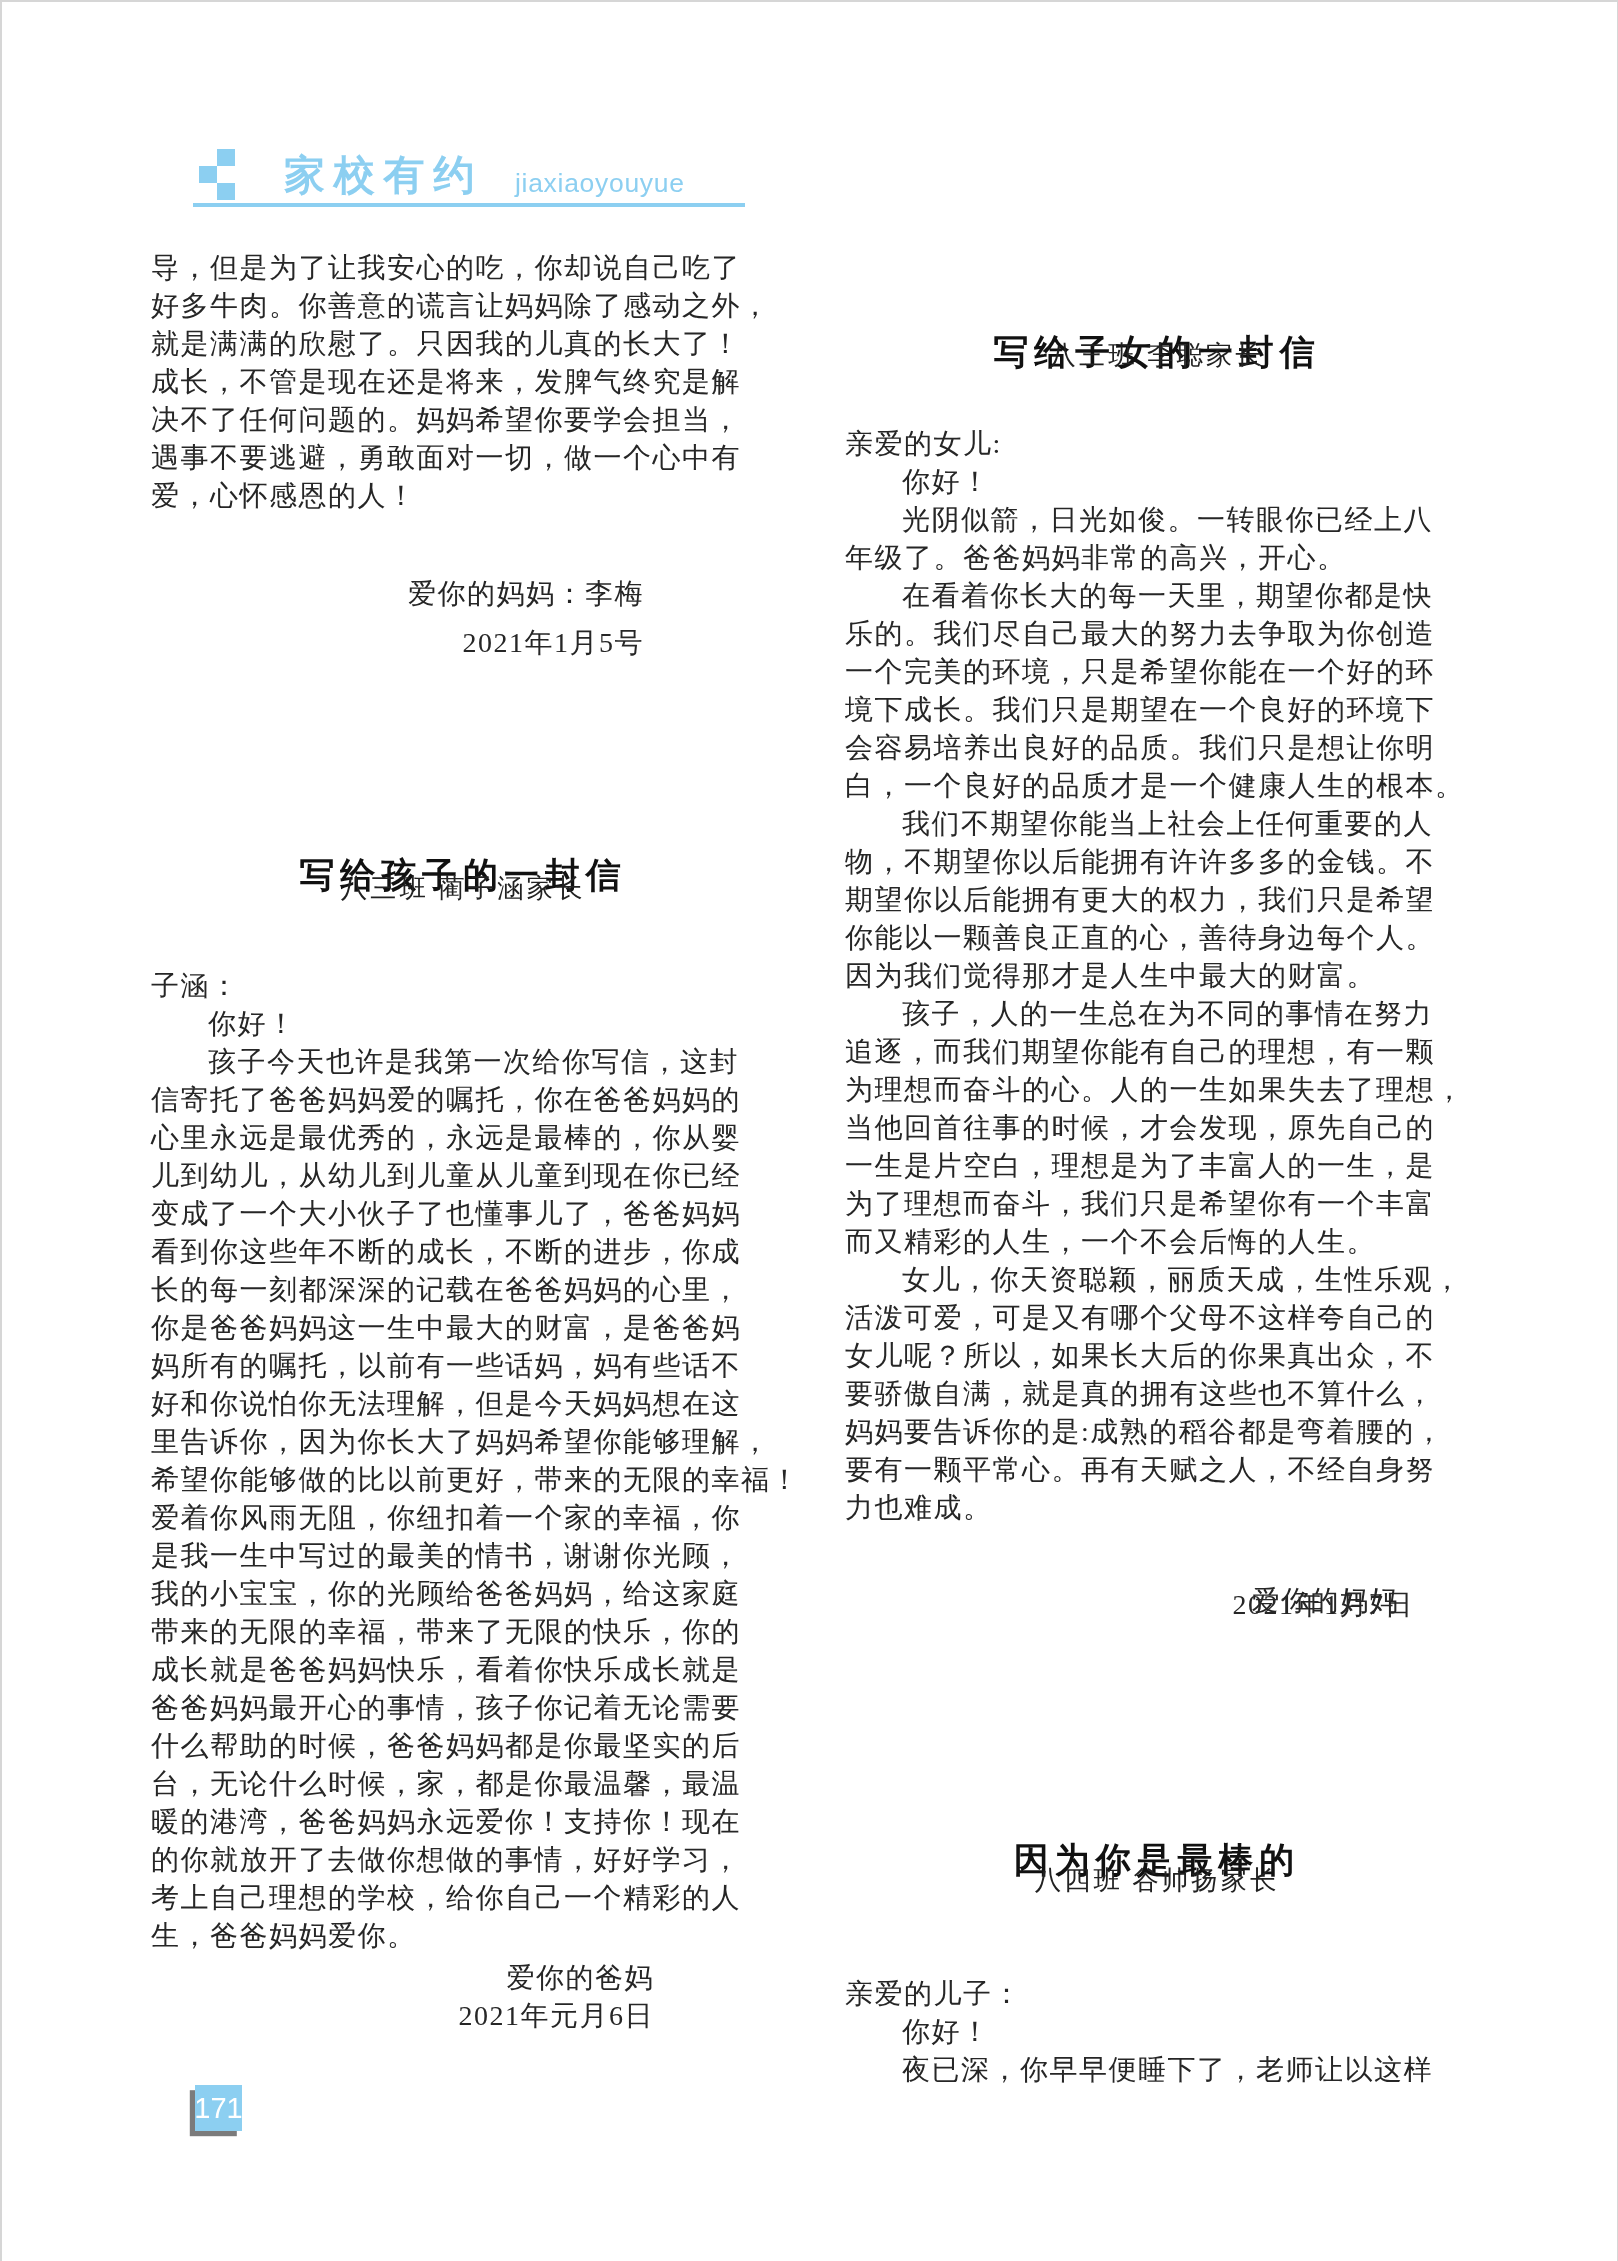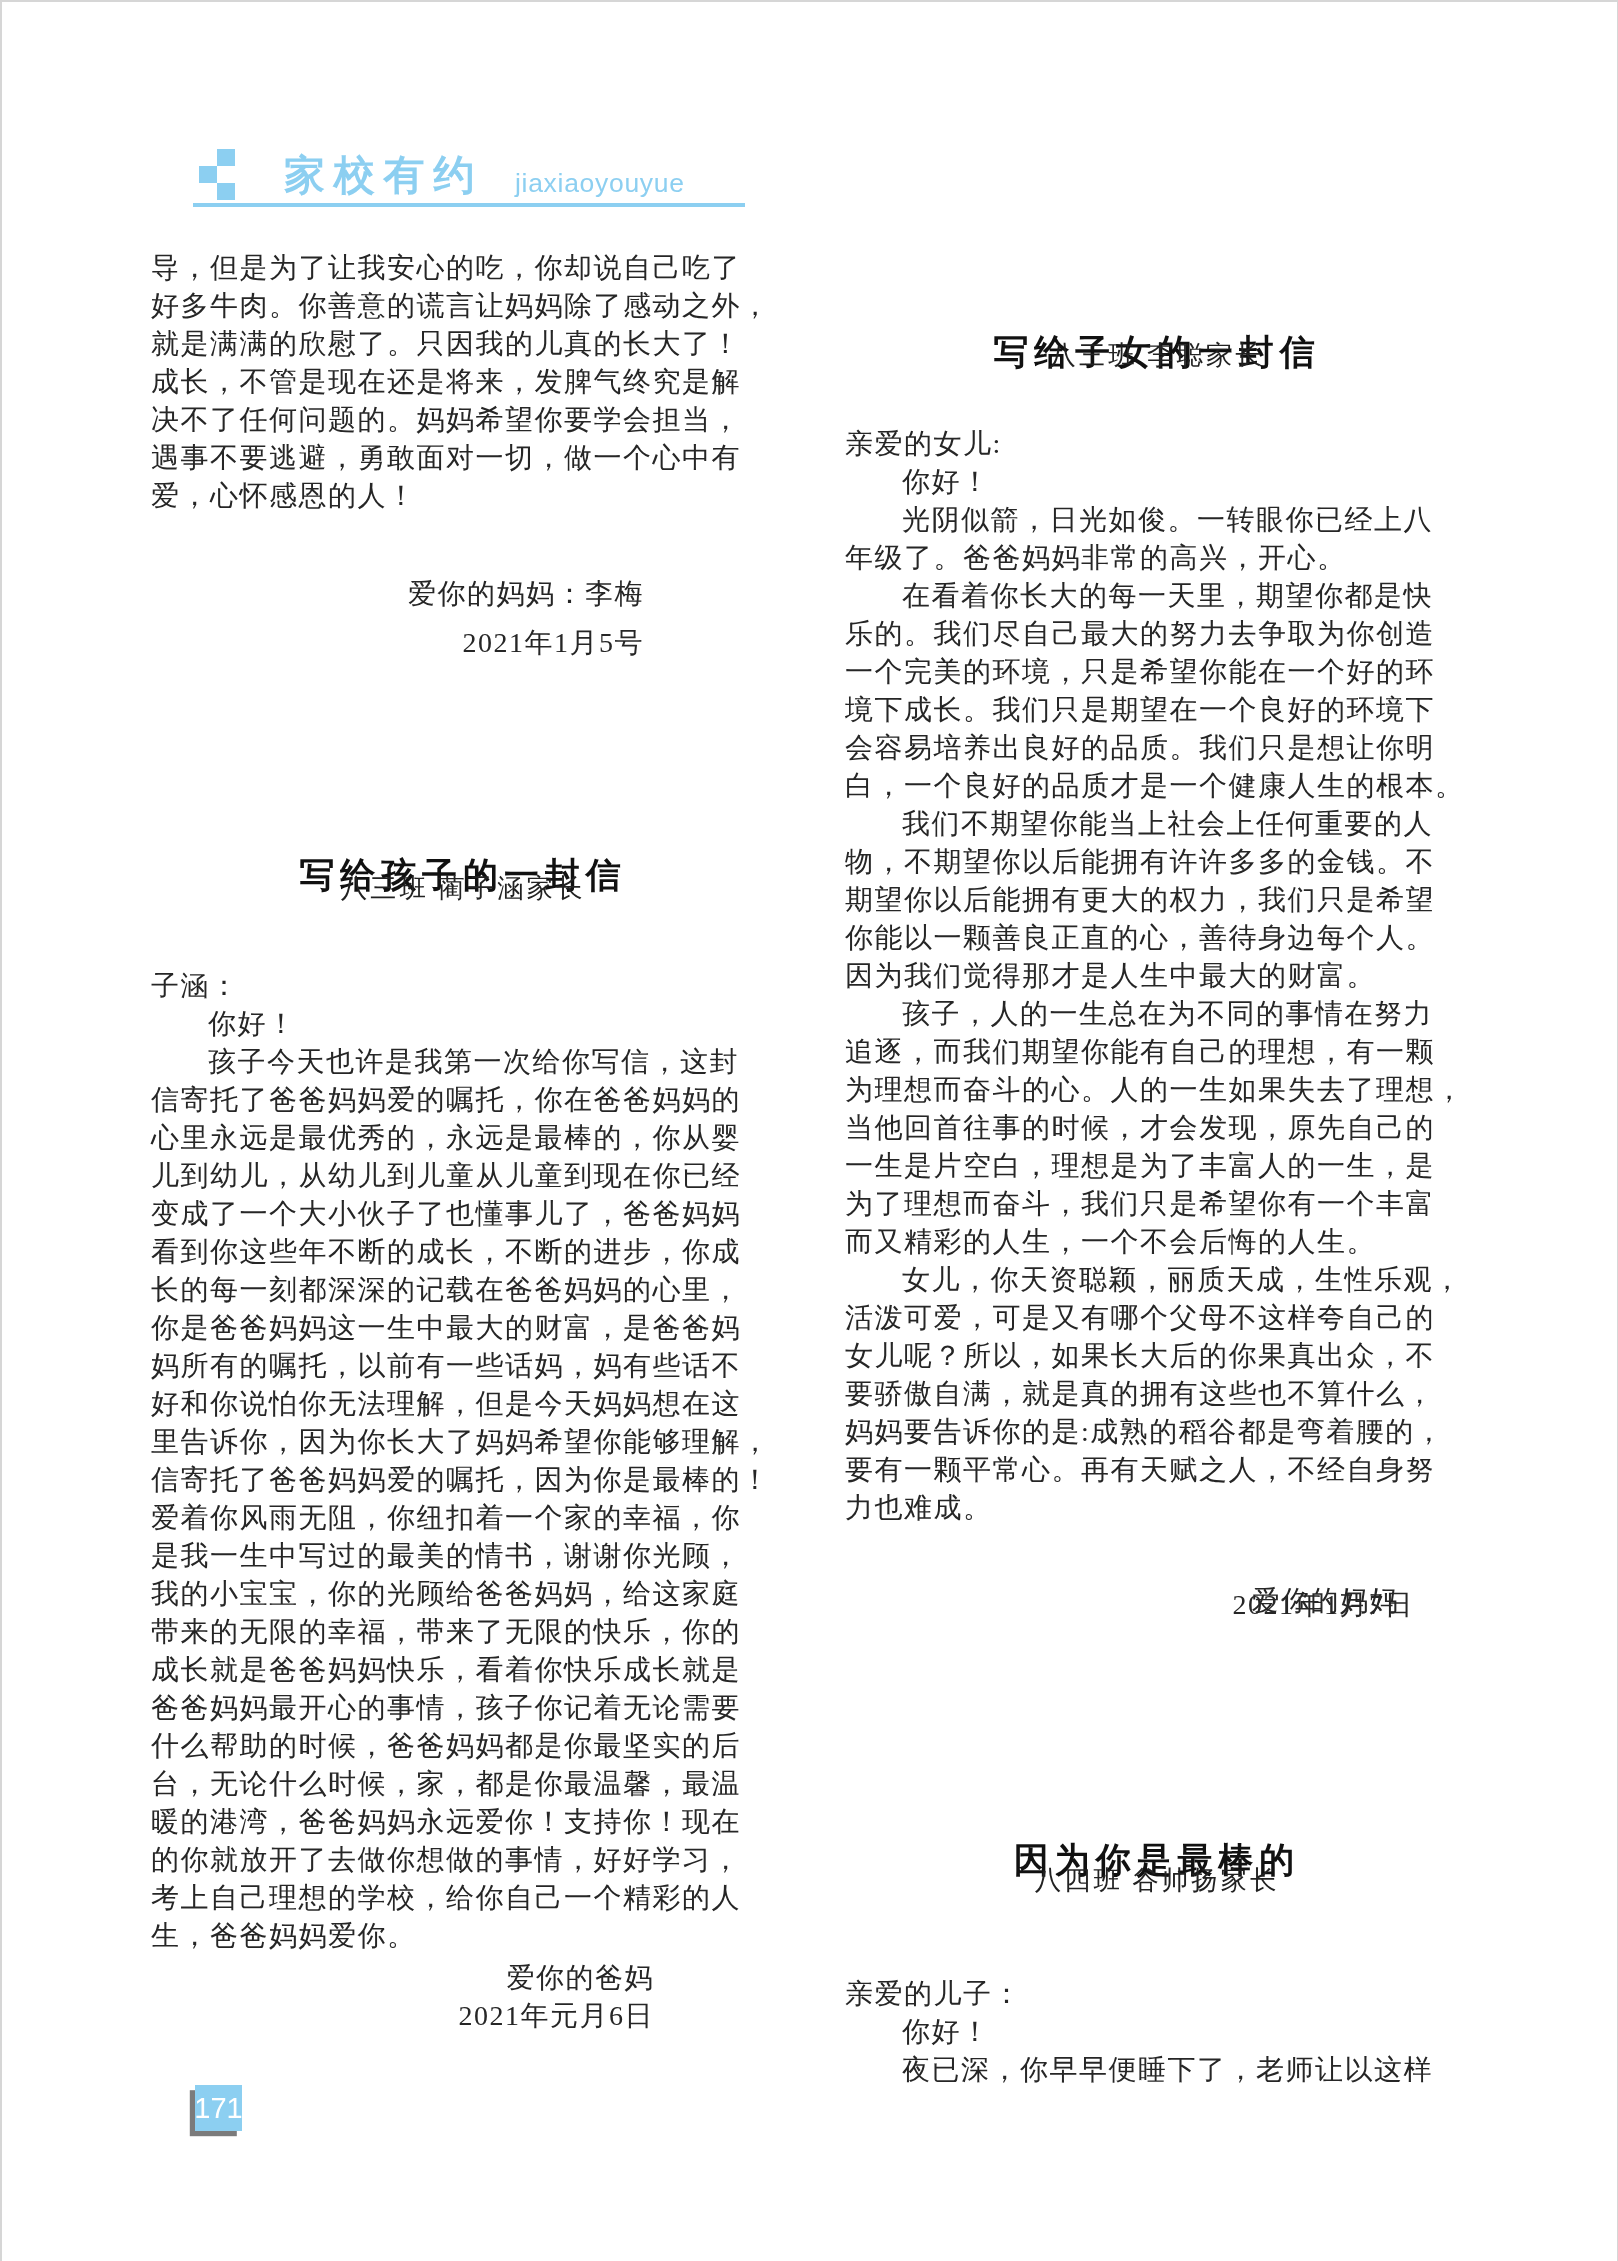--- a/index.html
+++ b/index.html
@@ -116,21 +116,21 @@
         <div class="line">信寄托了爸爸妈妈爱的嘱托，你在爸爸妈妈的</div>
         <div class="line">心里永远是最优秀的，永远是最棒的，你从婴</div>
         <div class="line">儿到幼儿，从幼儿到儿童从儿童到现在你已经</div>
         <div class="line">变成了一个大小伙子了也懂事儿了，爸爸妈妈</div>
         <div class="line">看到你这些年不断的成长，不断的进步，你成</div>
         <div class="line">长的每一刻都深深的记载在爸爸妈妈的心里，</div>
         <div class="line">你是爸爸妈妈这一生中最大的财富，是爸爸妈</div>
         <div class="line">妈所有的嘱托，以前有一些话妈，妈有些话不</div>
         <div class="line">好和你说怕你无法理解，但是今天妈妈想在这</div>
         <div class="line">里告诉你，因为你长大了妈妈希望你能够理解，</div>
-        <div class="line">信寄托了爸爸妈妈爱的嘱托，因为你是最棒的！</div>
+        <div class="line">希望你能够做的比以前更好，带来的无限的幸福！</div>
         <div class="line">爱着你风雨无阻，你纽扣着一个家的幸福，你</div>
         <div class="line">是我一生中写过的最美的情书，谢谢你光顾，</div>
         <div class="line">我的小宝宝，你的光顾给爸爸妈妈，给这家庭</div>
         <div class="line">带来的无限的幸福，带来了无限的快乐，你的</div>
         <div class="line">成长就是爸爸妈妈快乐，看着你快乐成长就是</div>
         <div class="line">爸爸妈妈最开心的事情，孩子你记着无论需要</div>
         <div class="line">什么帮助的时候，爸爸妈妈都是你最坚实的后</div>
         <div class="line">台，无论什么时候，家，都是你最温馨，最温</div>
         <div class="line">暖的港湾，爸爸妈妈永远爱你！支持你！现在</div>
         <div class="line">的你就放开了去做你想做的事情，好好学习，</div>

